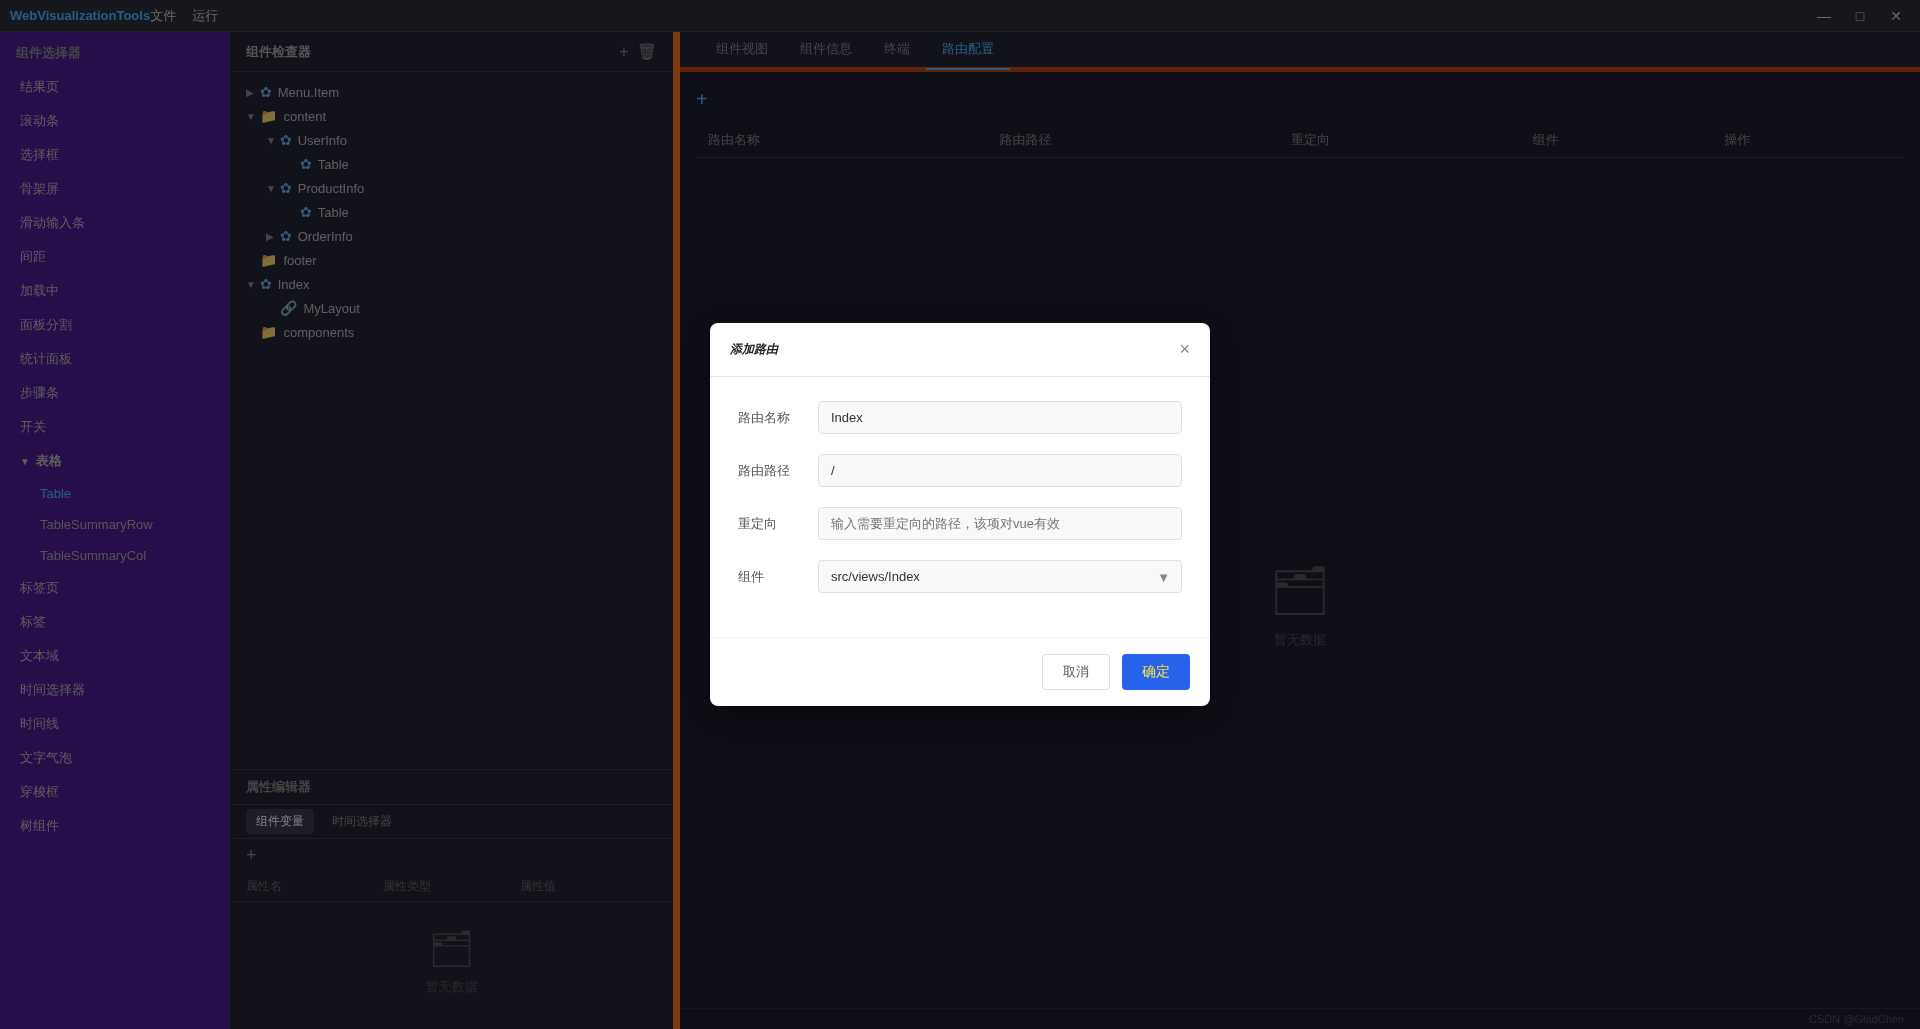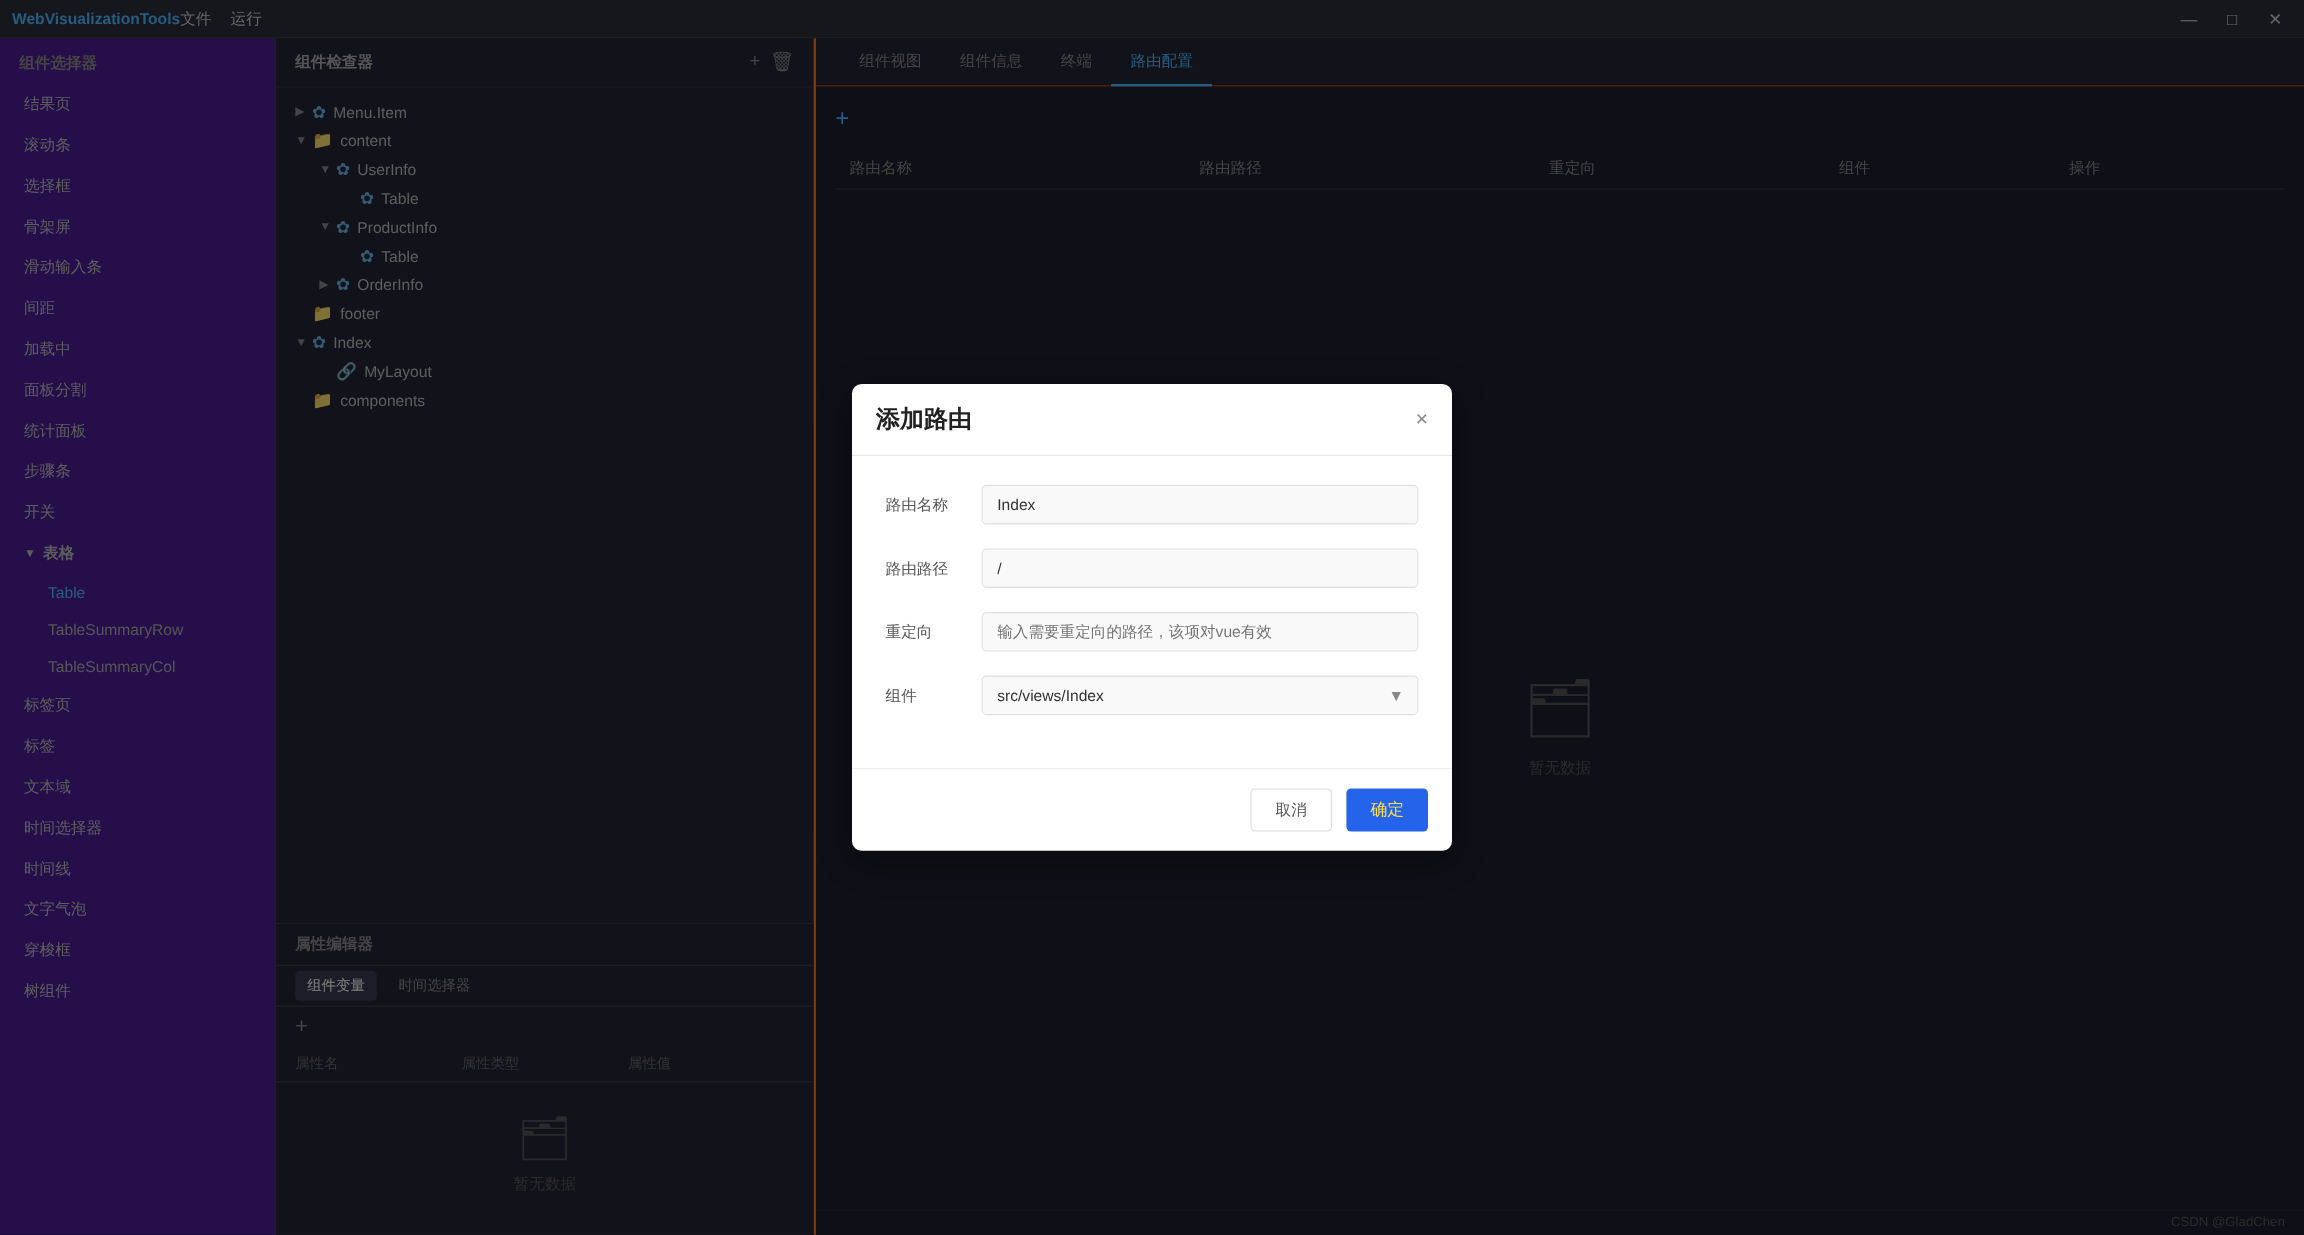--- a/index.html
+++ b/index.html
@@ -96,21 +96,21 @@
       padding-left: 12px;
       font-size: 13px;
       color: #aaa;
     }
     .sidebar-sub .sidebar-item.active { color: #4db8ff; }
 
     
     .inspector {
       width: 450px;
       background: #252535;
-      border-right: 2px solid #f97316;
+      border-right: 7px solid #f97316;
       flex-shrink: 0;
       display: flex;
       flex-direction: column;
     }
     .inspector-header {
       padding: 10px 16px;
       font-size: 13px;
       color: #aaa;
       border-bottom: 1px solid #3a3a4a;
       display: flex;
@@ -206,21 +206,21 @@
       background: #1e1e2e;
       display: flex;
       flex-direction: column;
     }
 
     
     .top-tabs {
       display: flex;
       align-items: center;
       padding: 0 20px;
-      border-bottom: 1px solid #c2410c;
+      border-bottom: 5px solid #c2410c;
       background: #252535;
       height: 40px;
     }
     .top-tab {
       padding: 0 16px;
       height: 40px;
       display: flex;
       align-items: center;
       cursor: pointer;
       color: #888;
@@ -300,23 +300,24 @@
       color: #333;
     }
     .dialog-header {
       display: flex;
       align-items: center;
       justify-content: space-between;
       padding: 16px 20px;
       border-bottom: 1px solid #e8e8e8;
     }
     .dialog-header-title {
-      font-size: 20px;
+      font-size: 12px;
       font-weight: bold;
       color: #222;
+      font-style: italic;
     }
     .dialog-close {
       background: none;
       border: none;
       font-size: 18px;
       cursor: pointer;
       color: #888;
     }
     .dialog-body {
       padding: 24px 28px;

